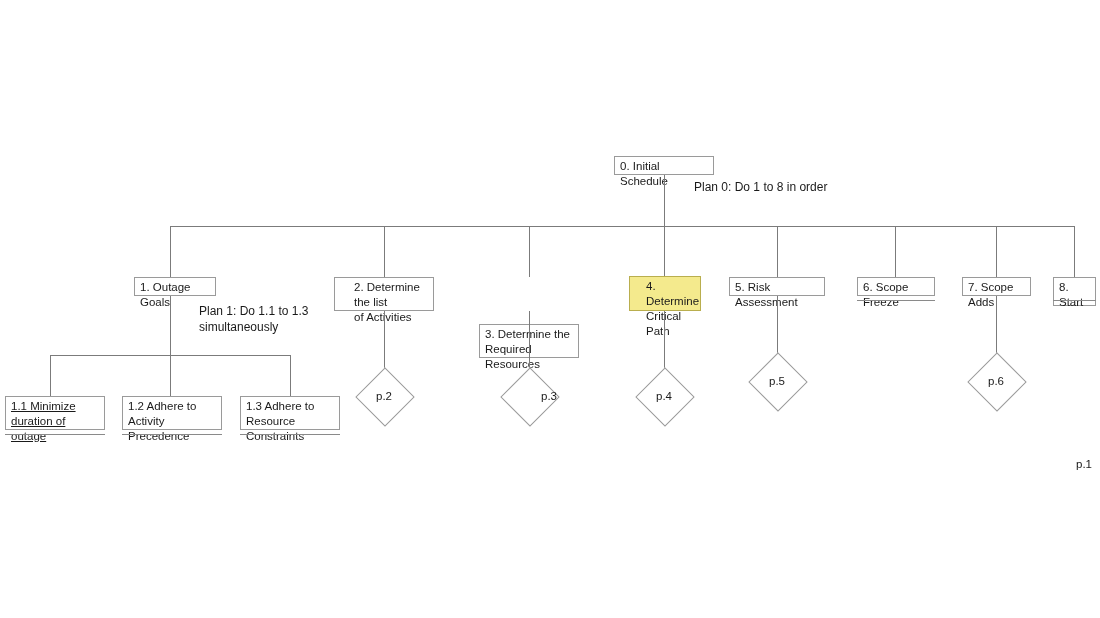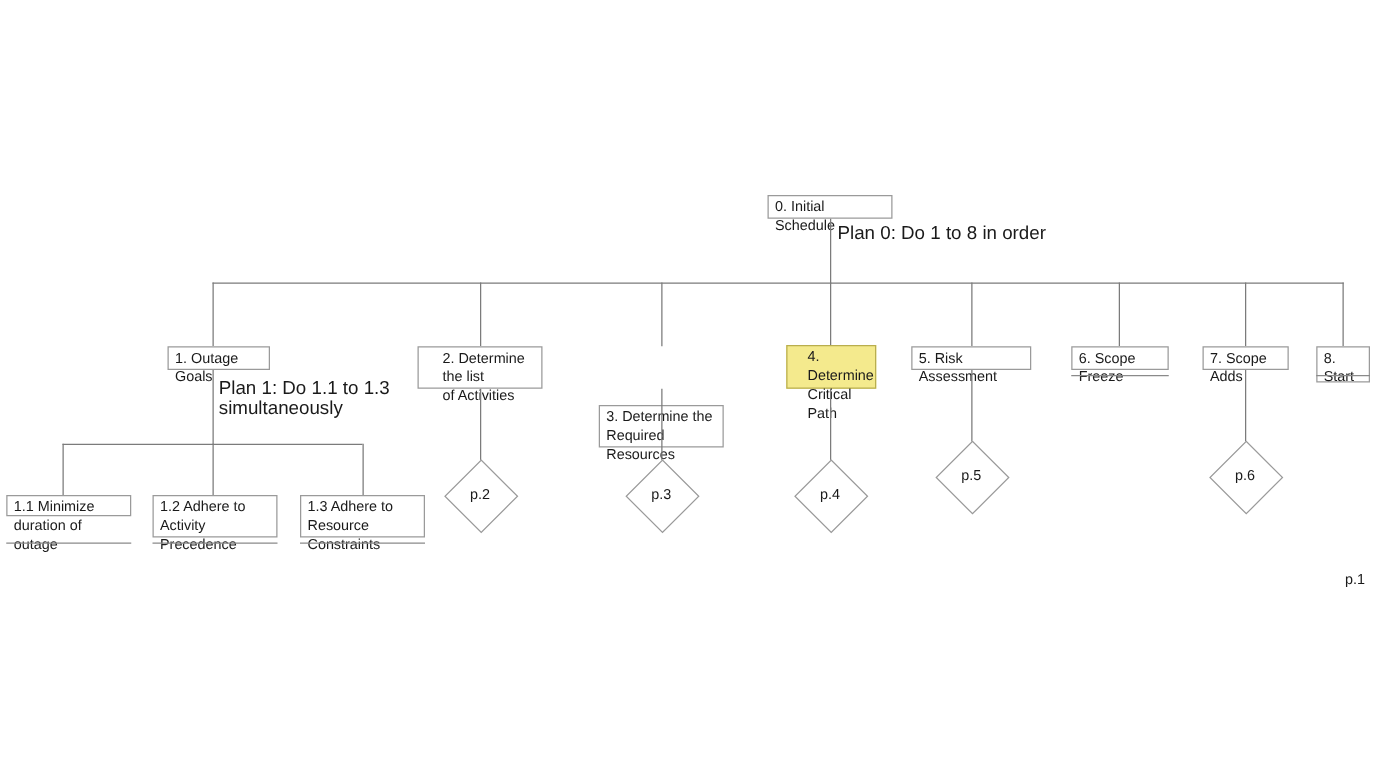--- a/index.html
+++ b/index.html
@@ -45,24 +45,25 @@
   
   .leafbar {
     position: absolute;
     height: 1px;
     background: #8a8a8a;
   }
 
   
   .plan {
     position: absolute;
-    font-size: 15px;
+    font-size: 12px;
     line-height: 16px;
     color: #1a1a1a;
     white-space: pre-line;
+    margin-left: 24px;
   }
 
   
   .diamond {
     position: absolute;
     width: 40px;
     height: 40px;
     border: 1px solid #9a9a9a;
     background: #ffffff;
     transform: rotate(45deg);
@@ -130,21 +131,21 @@
   <div class="plan" style="left:175px; top:303px; width:160px;">Plan 1: Do 1.1 to 1.3
 simultaneously</div>
 
   <div class="ln v" style="left:170px; top:296px; height:60px;"></div>
 
   <div class="ln h" style="left:50px; top:355px; width:240px;"></div>
   <div class="ln v" style="left:50px; top:355px; height:41px;"></div>
   <div class="ln v" style="left:170px; top:355px; height:41px;"></div>
   <div class="ln v" style="left:290px; top:355px; height:41px;"></div>
 
-  <div class="box" style="left:5px; top:396px; width:100px; height:17px;">1.1 Minimize
+  <div class="box" style="left:5px; top:396px; width:100px; height:34px;text-decoration:underline;">1.1 Minimize
 duration of outage</div>
   <div class="leafbar" style="left:5px; top:434px; width:100px;"></div>
 
   <div class="box" style="left:122px; top:396px; width:100px; height:34px;">1.2 Adhere to Activity
 Precedence</div>
   <div class="leafbar" style="left:122px; top:434px; width:100px;"></div>
 
   <div class="box" style="left:240px; top:396px; width:100px; height:34px;">1.3 Adhere to
 Resource Constraints</div>
   <div class="leafbar" style="left:240px; top:434px; width:100px;"></div>
@@ -152,21 +153,21 @@
   <div class="ln v" style="left:384px; top:311px; height:57px;"></div>
   <div class="ln v" style="left:529px; top:311px; height:57px;"></div>
   <div class="ln v" style="left:664px; top:311px; height:57px;"></div>
   <div class="ln v" style="left:777px; top:296px; height:72px;"></div>
   <div class="ln v" style="left:996px; top:296px; height:72px;"></div>
 
   <div class="diamond" style="left:364px; top:376px;"></div>
   <div class="dlabel" style="left:356px; top:390px;">p.2</div>
 
   <div class="diamond" style="left:509px; top:376px;"></div>
-  <div class="dlabel" style="left:501px; top:390px;">p.3</div>
+  <div class="dlabel" style="left:501px; top:390px;text-align:right;">p.3</div>
 
   <div class="diamond" style="left:644px; top:376px;"></div>
   <div class="dlabel" style="left:636px; top:390px;">p.4</div>
 
   <div class="diamond" style="left:757px; top:361px;"></div>
   <div class="dlabel" style="left:749px; top:375px;">p.5</div>
 
   <div class="diamond" style="left:976px; top:361px;"></div>
   <div class="dlabel" style="left:968px; top:375px;">p.6</div>
 

